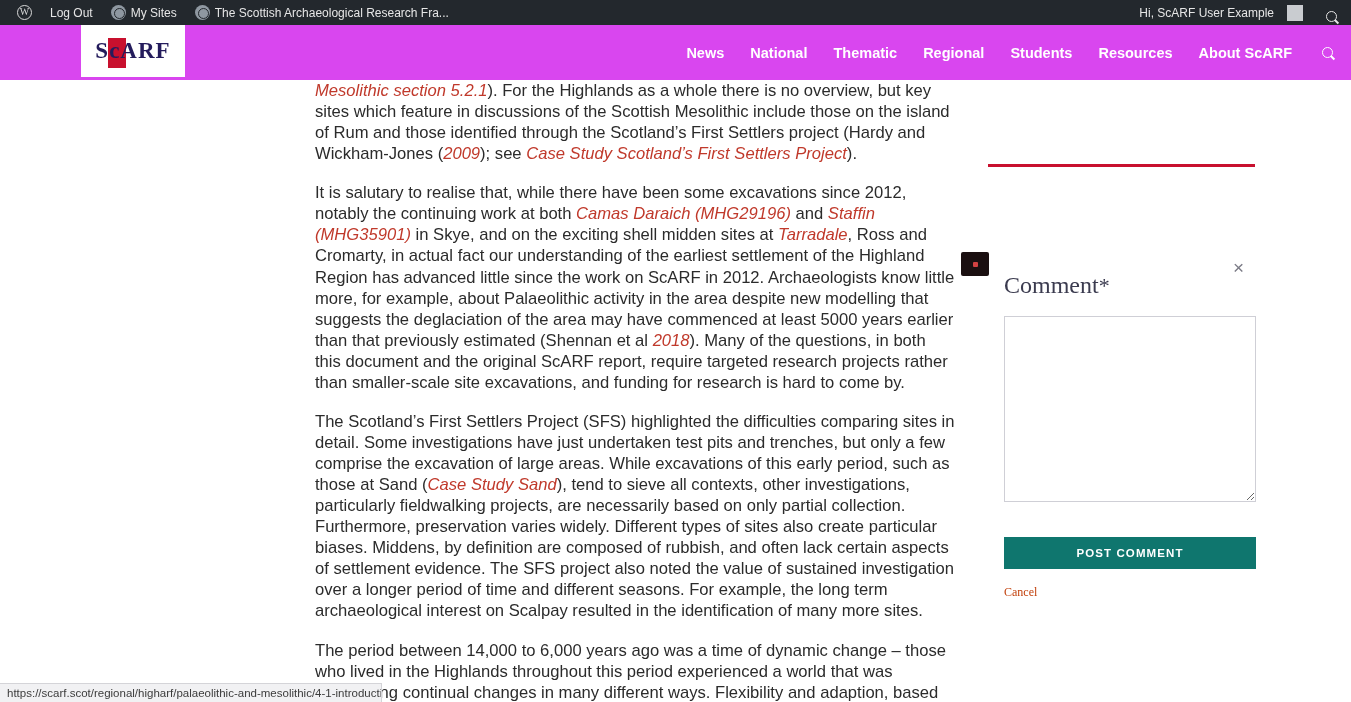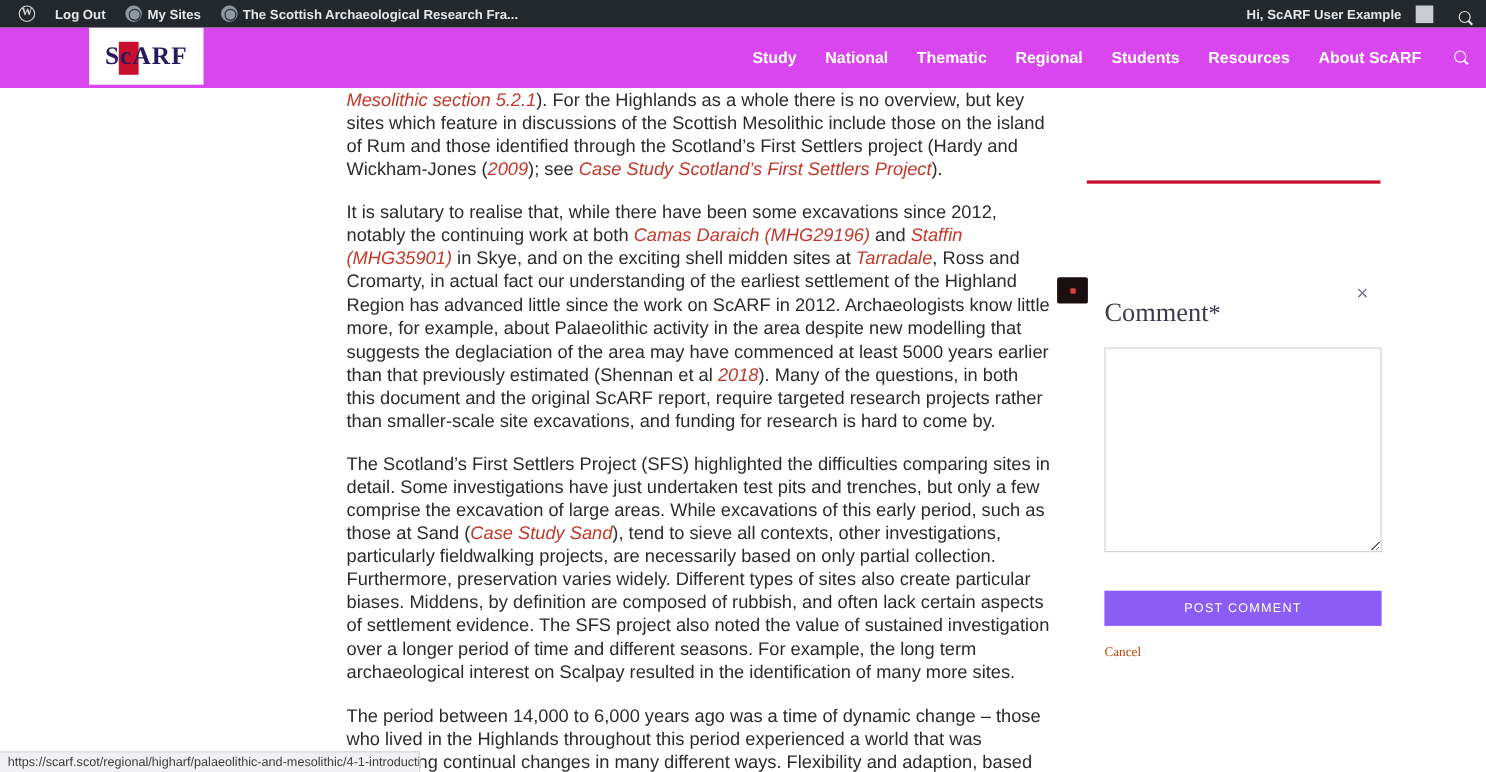--- a/index.html
+++ b/index.html
@@ -26,21 +26,20 @@
     z-index: 50;
   }
   #adminbar .ab-item {
     display: flex;
     align-items: center;
     gap: 5px;
     padding: 0 9px;
     height: 25px;
     color: #e6e6e6;
     white-space: nowrap;
-    font-weight: bold;
   }
   #adminbar .ab-right {
     margin-left: auto;
     display: flex;
     align-items: flex-end;
   }
   .wp-logo {
     width: 15px; height: 15px;
     border-radius: 50%;
     border: 1.6px solid #d8d8d8;
@@ -213,24 +212,24 @@
     height: 186px;
     border: 1px solid #cfcfd6;
     background: #fff;
   }
   #postcomment {
     position: absolute;
     left: 16px;
     top: 457px;
     width: 252px;
     height: 32px;
-    background: #8b5cf6;
+    background: #0f766e;
     color: #ffffff;
     font-size: 11.5px;
-    font-weight: 400;
+    font-weight: 700;
     letter-spacing: 1.1px;
     display: flex;
     align-items: center;
     justify-content: center;
   }
   #cancel {
     position: absolute;
     left: 16px;
     top: 505px;
     font-size: 12px;
@@ -307,21 +306,21 @@
     </span>
   </span>
 </div>
 
 <header id="siteheader">
   <a id="logo">
     <span class="redsq"></span>
     <span class="logotext">ScARF</span>
   </a>
   <nav id="mainnav">
-    <span class="navitem">Study</span>
+    <span class="navitem">News</span>
     <span class="navitem">National</span>
     <span class="navitem">Thematic</span>
     <span class="navitem">Regional</span>
     <span class="navitem">Students</span>
     <span class="navitem">Resources</span>
     <span class="navitem">About ScARF</span>
     <span class="navsearch">
       <span class="mag"></span>
     </span>
   </nav>

